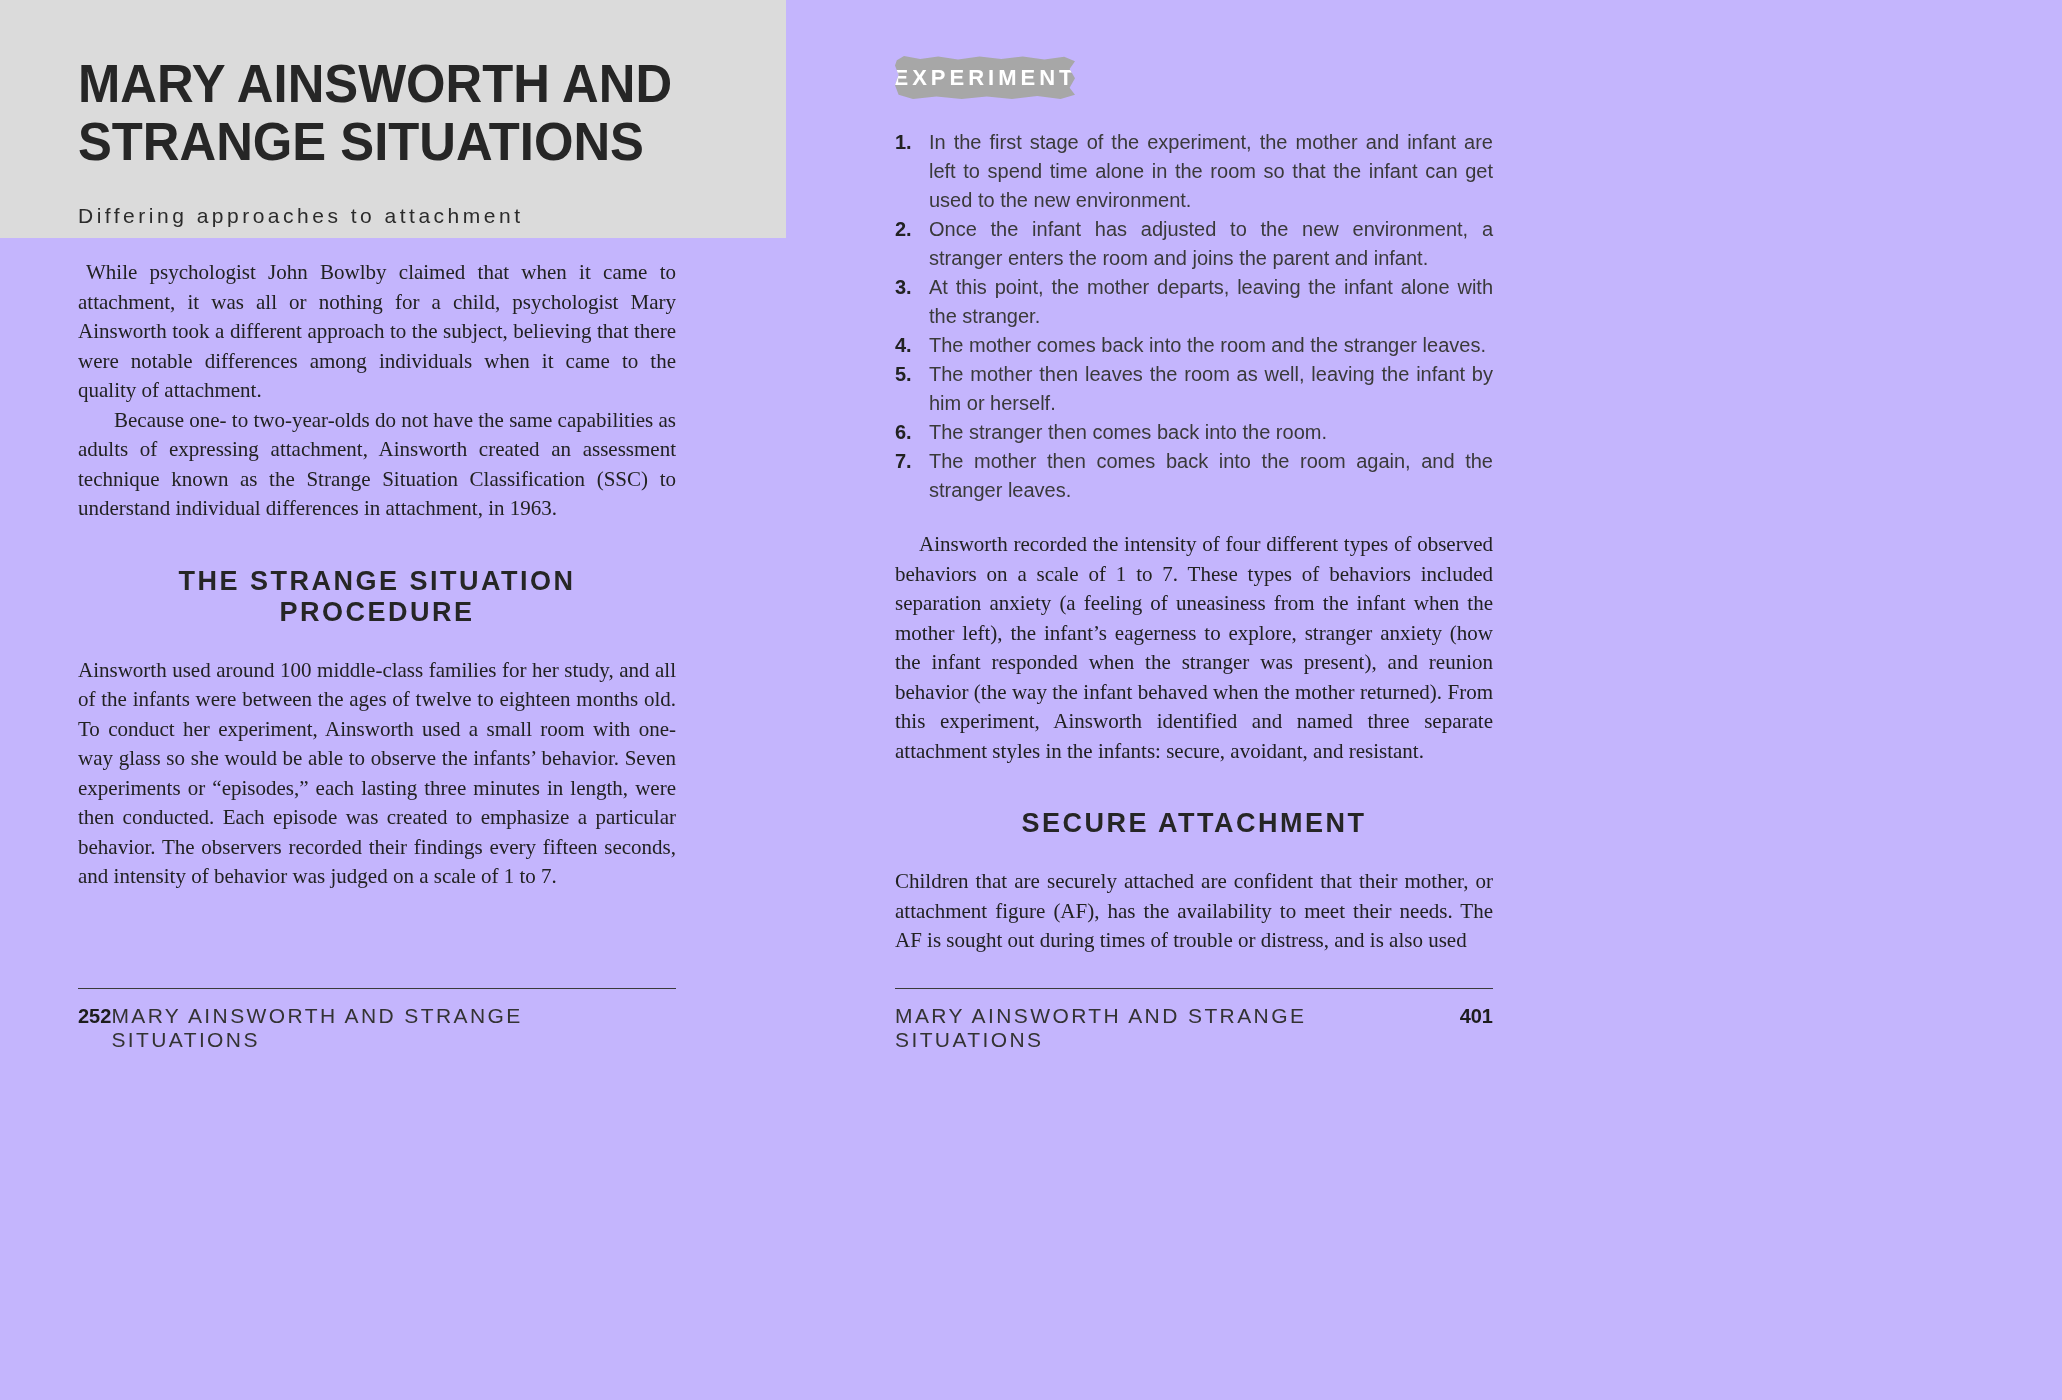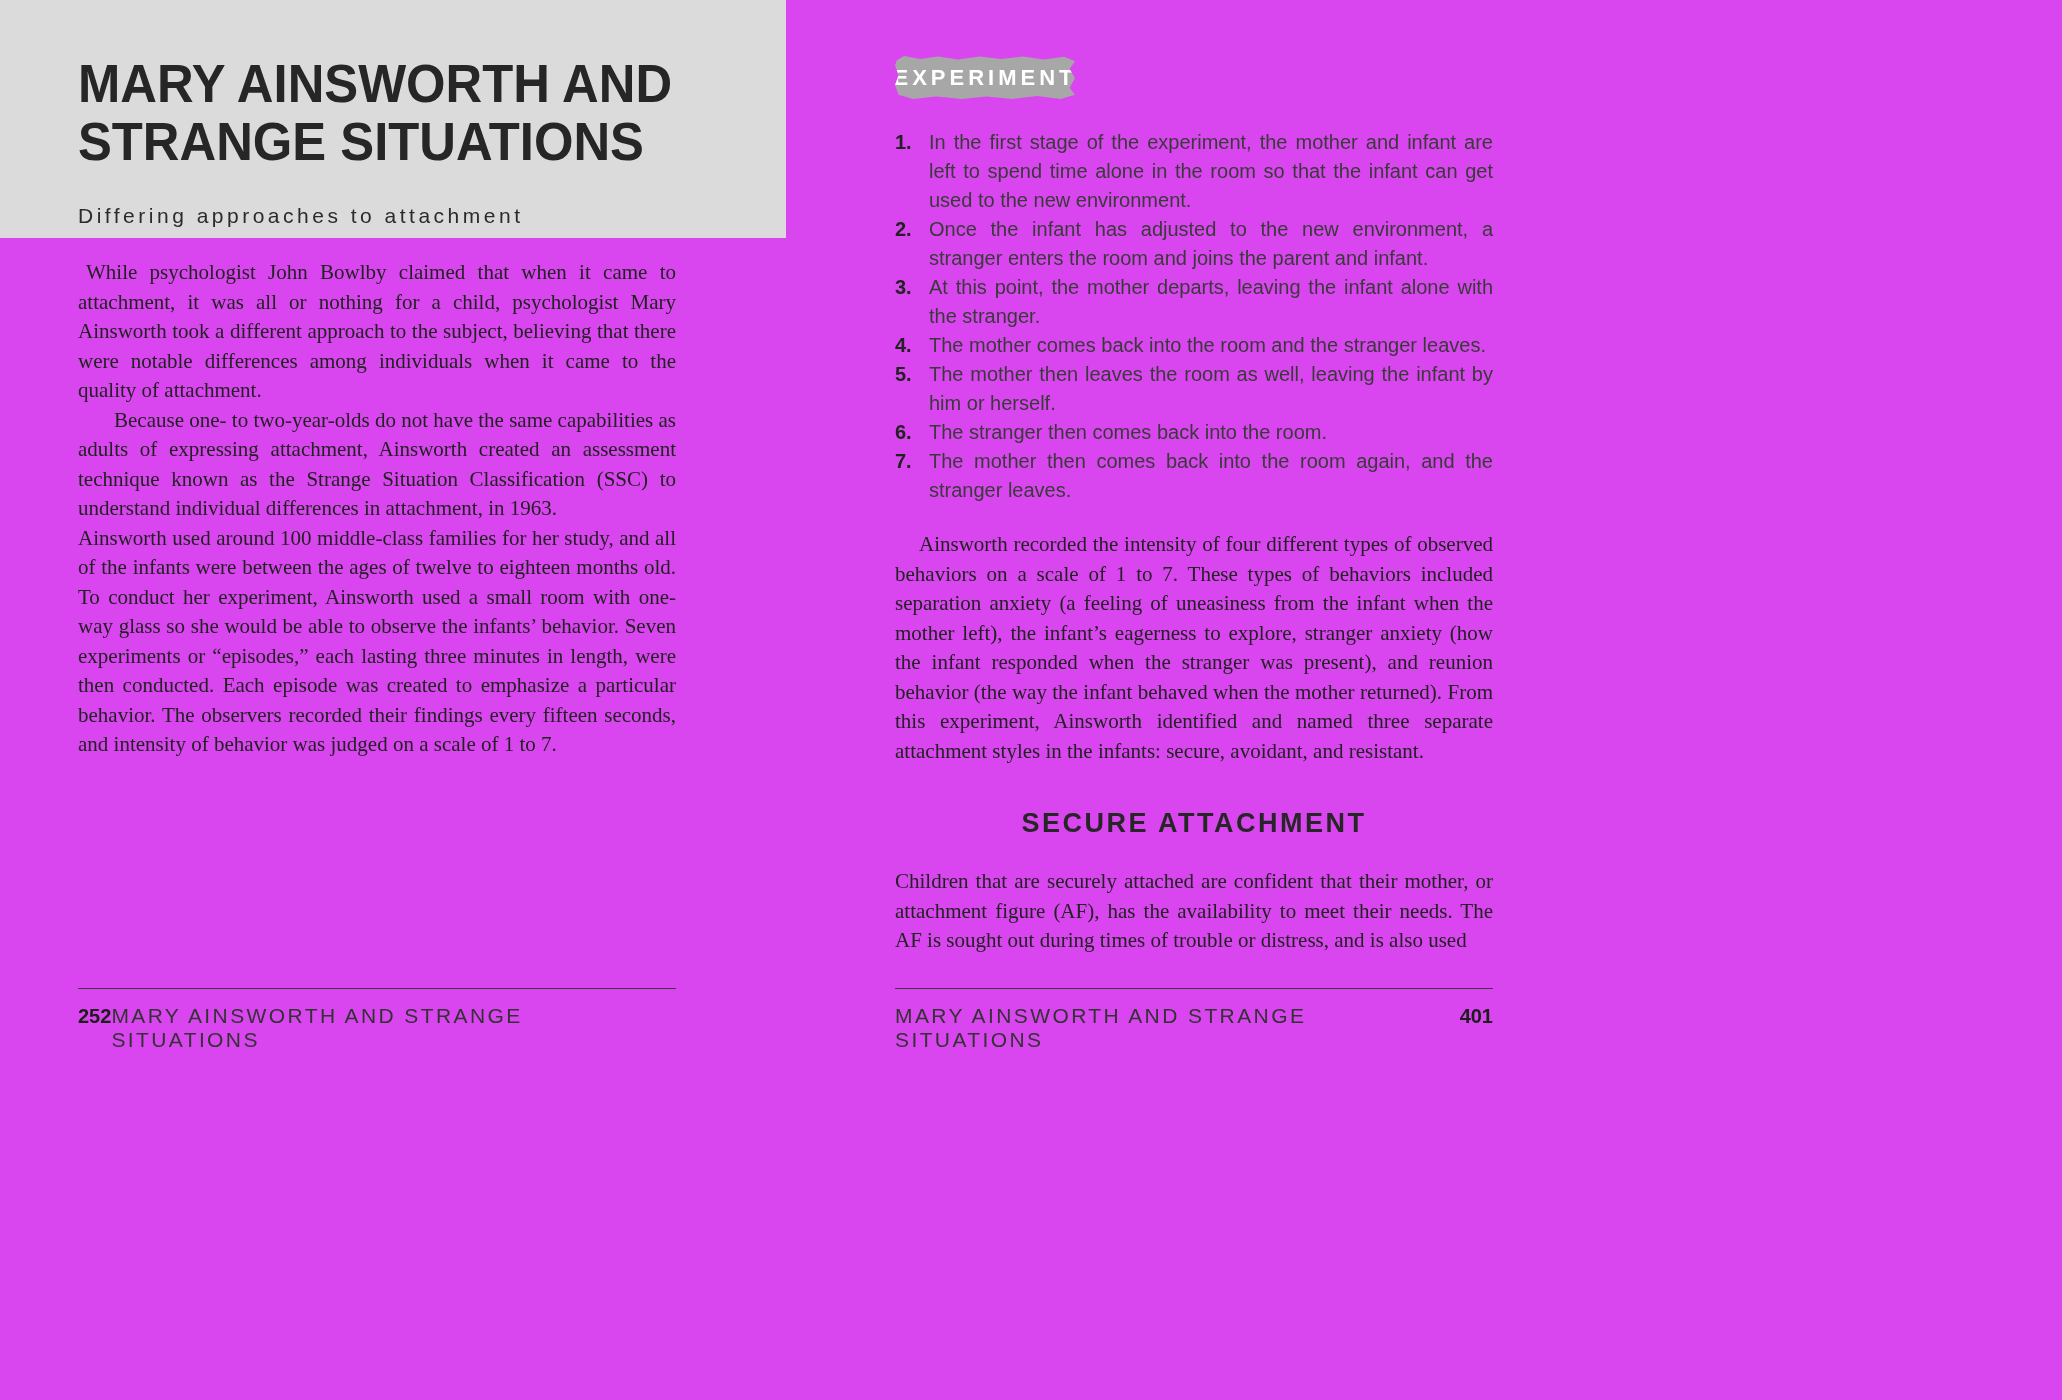--- a/index.html
+++ b/index.html
@@ -3,21 +3,21 @@
 <meta charset="utf-8">
 <style>
   * { margin:0; padding:0; box-sizing:border-box; }
   html,body { background:#ffffff; }
   body {
     width:2062px; height:1400px;
     font-family:"Liberation Serif", serif;
     color:#1d1d1d;
     overflow:hidden;
   }
-  .spread { position:relative; width:2062px; height:1400px; background:#d946ef; }
+  .spread { position:relative; width:2062px; height:1400px; background:#c4b5fd; }
 
   
   .header-block {
     position:absolute; left:0; top:0; width:786px; height:238px;
     background:#dbdbdb;
   }
   .title {
     position:absolute; left:78px; top:54px; width:660px;
     font-family:"Liberation Sans", sans-serif;
     font-weight:800; font-size:54px; line-height:58px;
@@ -95,20 +95,21 @@
   <h1 class="title">
     <span class="title-line">MARY AINSWORTH AND</span>
     <span class="title-line">STRANGE SITUATIONS</span>
   </h1>
 
   <div class="subtitle">Differing approaches to attachment</div>
 
   <div class="left-body">
     <p class="para indent-small">While psychologist John Bowlby claimed that when it came to attachment, it was all or nothing for a child, psychologist Mary Ainsworth took a different approach to the subject, believing that there were notable differences among individuals when it came to the quality of attachment.</p>
     <p class="para indent">Because one- to two-year-olds do not have the same capabilities as adults of expressing attachment, Ainsworth created an assessment technique known as the Strange Situation Classification (SSC) to understand individual differences in attachment, in 1963.</p>
+    <h2 class="section-heading">THE STRANGE SITUATION PROCEDURE</h2>
     <p class="para">Ainsworth used around 100 middle-class families for her study, and all of the infants were between the ages of twelve to eighteen months old. To conduct her experiment, Ainsworth used a small room with one-way glass so she would be able to observe the infants’ behavior. Seven experiments or “episodes,” each lasting three minutes in length, were then conducted. Each episode was created to emphasize a particular behavior. The observers recorded their findings every fifteen seconds, and intensity of behavior was judged on a scale of 1 to 7.</p>
   </div>
 
   <div class="page-footer left">
     <span class="folio">252</span>
     <span class="running-title">MARY AINSWORTH AND STRANGE SITUATIONS</span>
   </div>
 
   <div class="badge-row">
     <div class="experiment-badge">EXPERIMENT</div>

